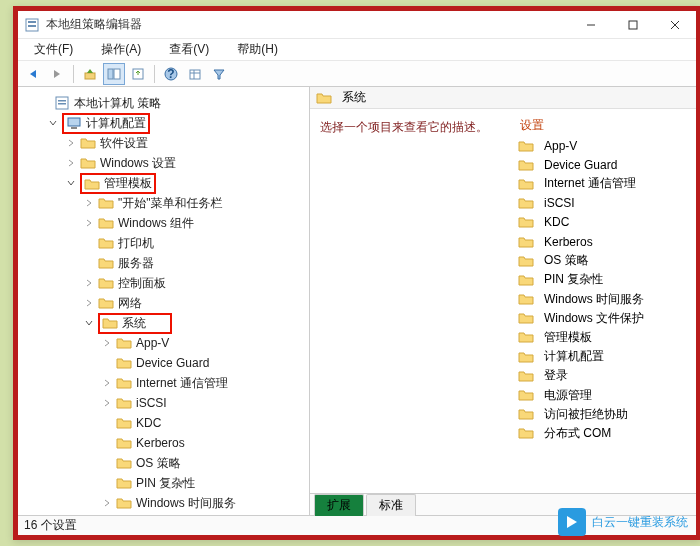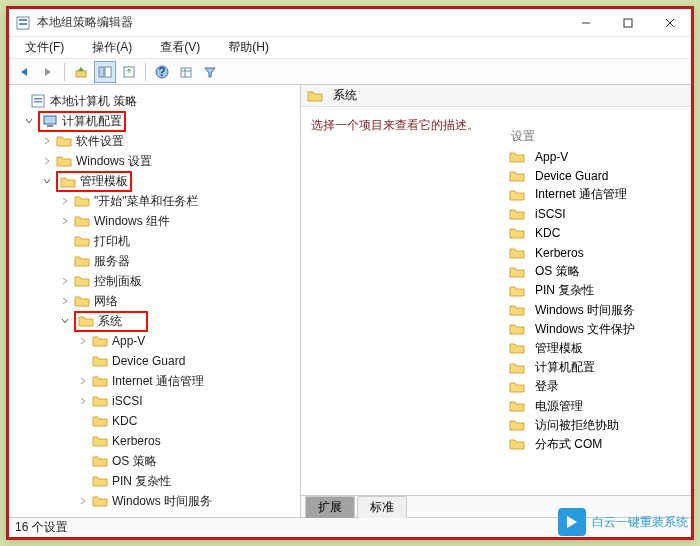--- a/index.html
+++ b/index.html
@@ -1,48 +1,48 @@
 <!DOCTYPE html>
 <html><head>
 <meta charset="utf-8">
 <style>
 * { margin: 0; padding: 0; box-sizing: border-box; font-family: "Microsoft YaHei", "SimSun", sans-serif; font-size: 12px; }
 body { background: #d2e0a9; width: 700px; height: 546px; overflow: hidden; position: relative; }
-.window { position: absolute; left: 6px; top: 6px; width: 688px; height: 534px; background: #fff; border: 3px solid #b91c1c; box-shadow: 0 2px 8px rgba(0,0,0,0.15); }
+.window { position: absolute; left: 13px; top: 6px; width: 688px; height: 534px; background: #fff; border: 5px solid #b91c1c; box-shadow: 0 2px 8px rgba(0,0,0,0.15); }
 .titlebar { height: 28px; display: flex; align-items: center; padding-left: 6px; background: #fff; border-bottom: 1px solid #e8e8e8; }
 .titlebar-icon { width: 16px; height: 16px; margin-right: 6px; }
 .titlebar-text { flex: 1; color: #333; }
 .winbtns { display: flex; height: 28px; }
 .winbtn { width: 42px; height: 28px; display: flex; align-items: center; justify-content: center; color: #333; }
 .winbtn.close { width: 42px; }
 .winbtn svg, .winbtn span { pointer-events: none; }
 .menubar { height: 22px; display: flex; align-items: center; padding-left: 8px; gap: 12px; border-bottom: 1px solid #e8e8e8; }
 .menuitem { padding: 2px 8px; color: #222; }
 .toolbar { height: 26px; display: flex; align-items: center; padding: 0 4px; gap: 2px; border-bottom: 1px solid #ccc; background: #fdfdfd; }
 .tbtn { width: 22px; height: 22px; display: flex; align-items: center; justify-content: center; border: 1px solid transparent; }
 .tbtn.active { border: 1px solid #7aa7d6; background: #d8e8f8; }
 .tsep { width: 1px; height: 18px; background: #ccc; margin: 0 3px; }
 .work { display: flex; height: calc(100% - 28px - 22px - 26px - 20px); }
 .left-pane { width: 292px; border-right: 1px solid #ccc; overflow: hidden; padding: 4px 0; }
 .right-pane { flex: 1; display: flex; flex-direction: column; }
-.tree { padding: 2px 5px; }
+.tree { padding: 2px 20px; }
 .tnode { display: flex; align-items: center; height: 20px; white-space: nowrap; }
 .expander { width: 14px; height: 14px; display: flex; align-items: center; justify-content: center; color: #666; margin-right: 2px; }
 .expander.none { visibility: hidden; }
 .nicon { width: 16px; height: 16px; margin-right: 4px; flex-shrink: 0; }
 .nlabel { color: #222; }
 .redbox { border: 2px solid #e10; padding: 0 2px; }
 .pane-hdr { height: 22px; display: flex; align-items: center; padding-left: 6px; background: #f6f6f6; border-bottom: 1px solid #e0e0e0; gap: 6px; }
 .pane-body { flex: 1; display: flex; overflow: hidden; }
 .desc-col { width: 200px; padding: 10px; color: #7f1d1d; }
 .items-col { flex: 1; padding: 6px 4px; overflow: hidden; }
-.items-hdr { padding: 2px 6px; color: #737373; margin-top: 13px; }
+.items-hdr { padding: 2px 6px; color: #c2410c; }
 .irow { display: flex; align-items: center; height: 19.2px; padding-left: 4px; gap: 6px; }
 .tabbar { height: 22px; border-top: 1px solid #ccc; display: flex; align-items: flex-end; padding-left: 4px; gap: 2px; background: #fafafa; }
-.tab { padding: 2px 12px; border: 1px solid #ccc; border-bottom: none; background: #a3a3a3; border-radius: 2px 2px 0 0; position: relative; top: 1px; }
+.tab { padding: 2px 12px; border: 1px solid #ccc; border-bottom: none; background: #15803d; border-radius: 2px 2px 0 0; position: relative; top: 1px; }
 .tab.inactive { background: #f0f0f0; font-family: Liberation Serif, serif; }
 .statusbar { height: 20px; border-top: 1px solid #ccc; display: flex; align-items: center; padding-left: 6px; color: #222; background: #fafafa; }
 .watermark-logo { position: absolute; right: 12px; bottom: 10px; display: flex; align-items: center; gap: 6px; color: #2a9be0; font-size: 16px; font-weight: 500; }
 .watermark-logo .sq { width: 28px; height: 28px; background: #2a9be0; border-radius: 4px; display: flex; align-items: center; justify-content: center; }
 </style>
 </head>
 <body>
 
 <div class="window">
 

